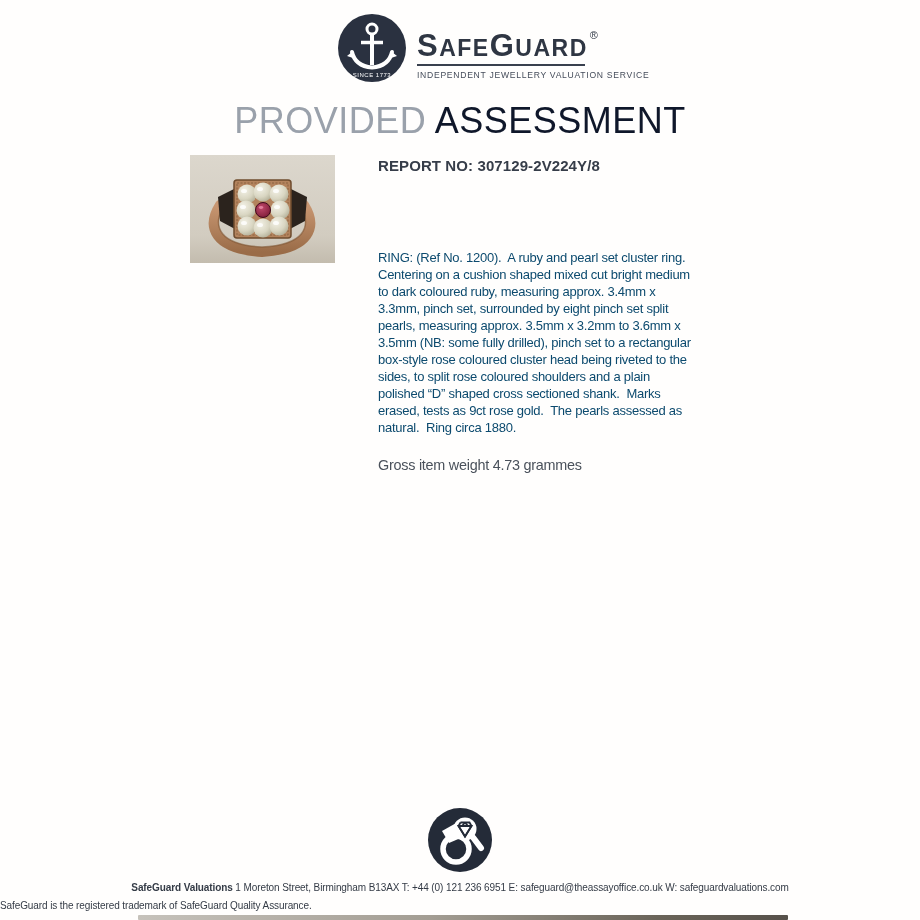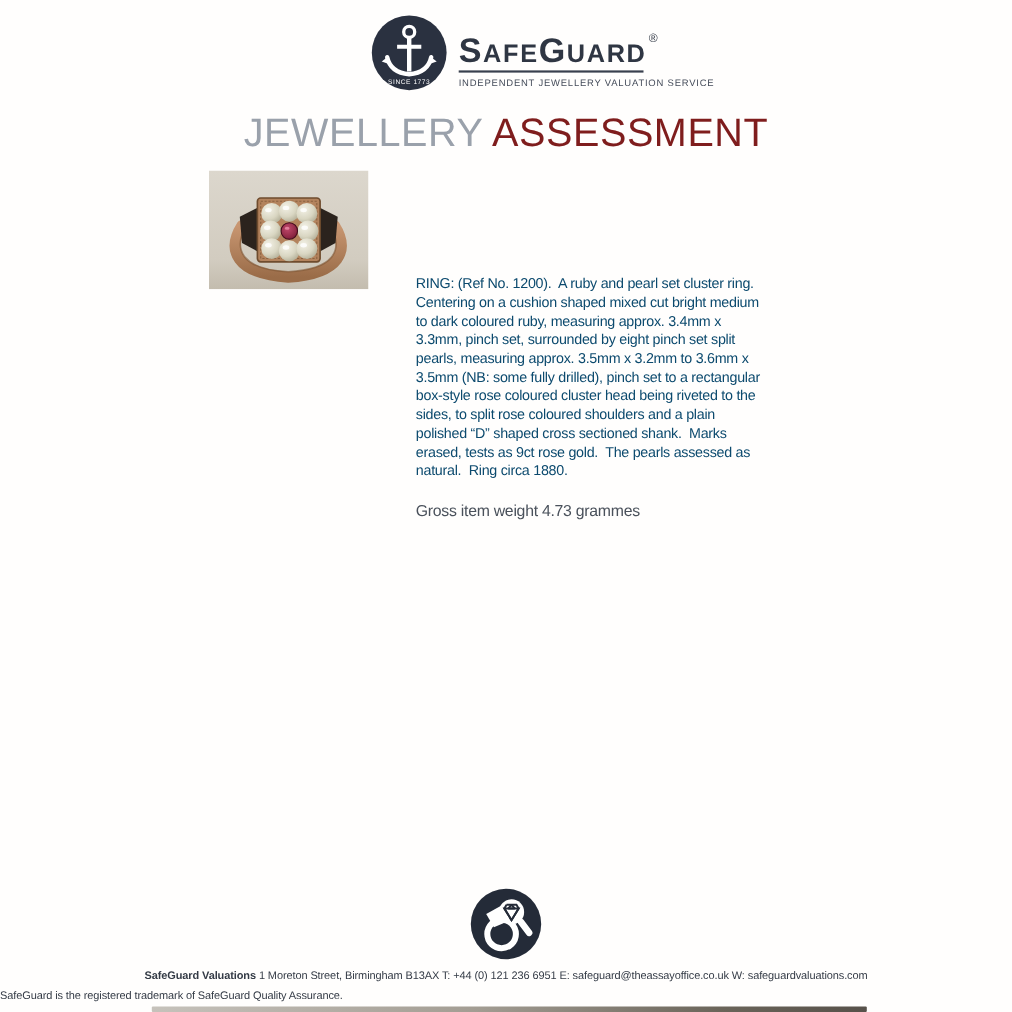--- a/index.html
+++ b/index.html
@@ -17,21 +17,21 @@
   .wm-big { font-size: 31px; }
   .wm-small { font-size: 23px; }
   .reg-mark { font-size: 11px; margin-left: 2px; margin-top: -1px; color: #2f3643; }
   .brand-divider { border: none; border-top: 2px solid #39404e; margin: 3px 0 4px 0; width: 168px; }
   .brand-tagline { font-size: 8.6px; letter-spacing: 0.72px; color: #454c5a; white-space: nowrap; }
 
   
   .doc-title { position: absolute; top: 101px; left: 0; width: 100%; text-align: center;
                font-size: 36px; font-weight: 400; letter-spacing: 0.5px; line-height: 1.1; }
   .title-light { color: #9aa1ab; }
-  .title-dark { color: #7f1d1d; }
+  .title-dark { color: #0f172a; }
 
   
   .photo { position: absolute; left: 190px; top: 155px; width: 145px; height: 108px; }
 
   
   .report-no { position: absolute; left: 378px; top: 157px; font-size: 15px; font-weight: 700;
                color: #363d49; letter-spacing: 0.1px; }
   .section-heading { position: absolute; left: 378px; top: 191px; font-size: 15px; font-weight: 700;
                color: #363d49; letter-spacing: 0.1px; }
   .description { position: absolute; left: 378px; top: 249px; width: 362px;
@@ -77,21 +77,21 @@
       <div class="wordmark-row">
         <div class="wordmark"><span class="wm-big">S</span><span class="wm-small">AFE</span><span class="wm-big">G</span><span class="wm-small">UARD</span></div>
         <span class="reg-mark">®</span>
       </div>
       <hr class="brand-divider">
       <div class="brand-tagline">INDEPENDENT JEWELLERY VALUATION SERVICE</div>
     </div>
   </div>
 
   <div class="doc-title">
-    <span class="title-light">JEWELLERY</span>
+    <span class="title-light">PROVIDED</span>
     <span class="title-dark">ASSESSMENT</span>
   </div>
 
   <svg class="photo" viewBox="0 0 145 108">
     <defs>
       <linearGradient id="photoBg" x1="0" y1="0" x2="0" y2="1">
         <stop offset="0" stop-color="#dcd7cd"></stop>
         <stop offset="0.75" stop-color="#d2ccc0"></stop>
         <stop offset="1" stop-color="#c3bcae"></stop>
       </linearGradient>
@@ -132,20 +132,21 @@
       <ellipse cx="53" cy="52" rx="3" ry="2" fill="#ffffff" opacity="0.8"></ellipse>
       <ellipse cx="87" cy="52" rx="3" ry="2" fill="#ffffff" opacity="0.8"></ellipse>
       <ellipse cx="54" cy="68" rx="3" ry="2" fill="#ffffff" opacity="0.8"></ellipse>
       <ellipse cx="70" cy="70" rx="3" ry="2" fill="#ffffff" opacity="0.8"></ellipse>
       <ellipse cx="86" cy="68" rx="3" ry="2" fill="#ffffff" opacity="0.8"></ellipse>
     </g>
     <circle cx="73" cy="55" r="7.5" fill="url(#rubyGrad)" stroke="#42091c" stroke-width="1"></circle>
     <ellipse cx="71" cy="52.5" rx="2.2" ry="1.4" fill="#e98aa6" opacity="0.85"></ellipse>
   </svg>
 
+  <div class="report-no">REPORT NO: 307129-2V224Y/8</div>
   <div class="description">RING: (Ref No. 1200).  A ruby and pearl set cluster ring.
 Centering on a cushion shaped mixed cut bright medium
 to dark coloured ruby, measuring approx. 3.4mm x
 3.3mm, pinch set, surrounded by eight pinch set split
 pearls, measuring approx. 3.5mm x 3.2mm to 3.6mm x
 3.5mm (NB: some fully drilled), pinch set to a rectangular
 box-style rose coloured cluster head being riveted to the
 sides, to split rose coloured shoulders and a plain
 polished “D” shaped cross sectioned shank.  Marks
 erased, tests as 9ct rose gold.  The pearls assessed as

